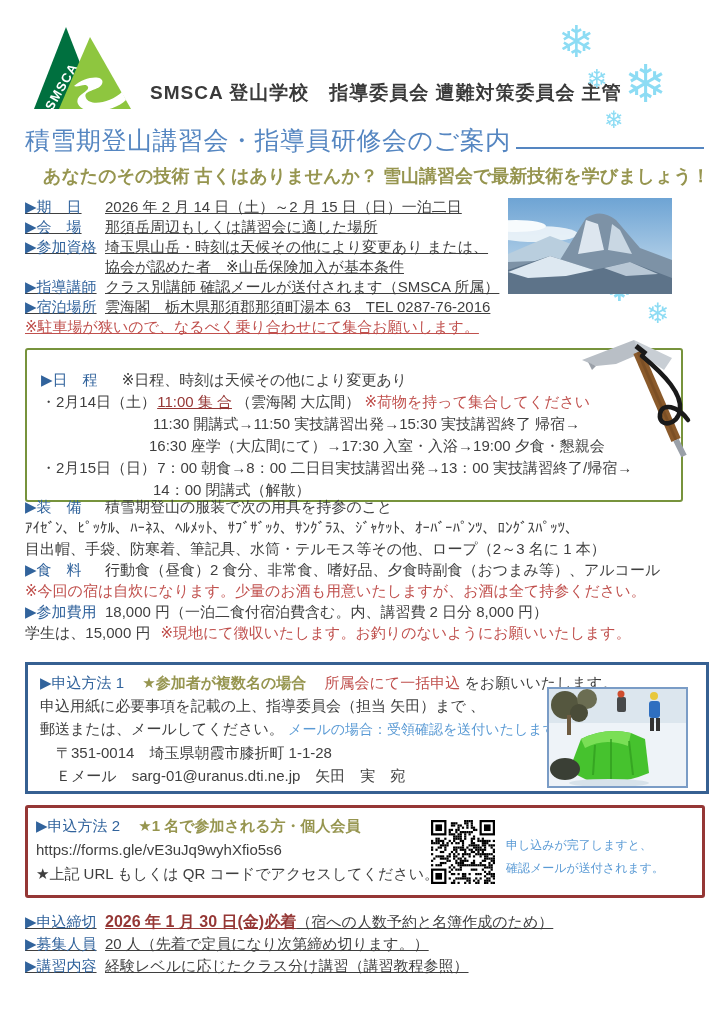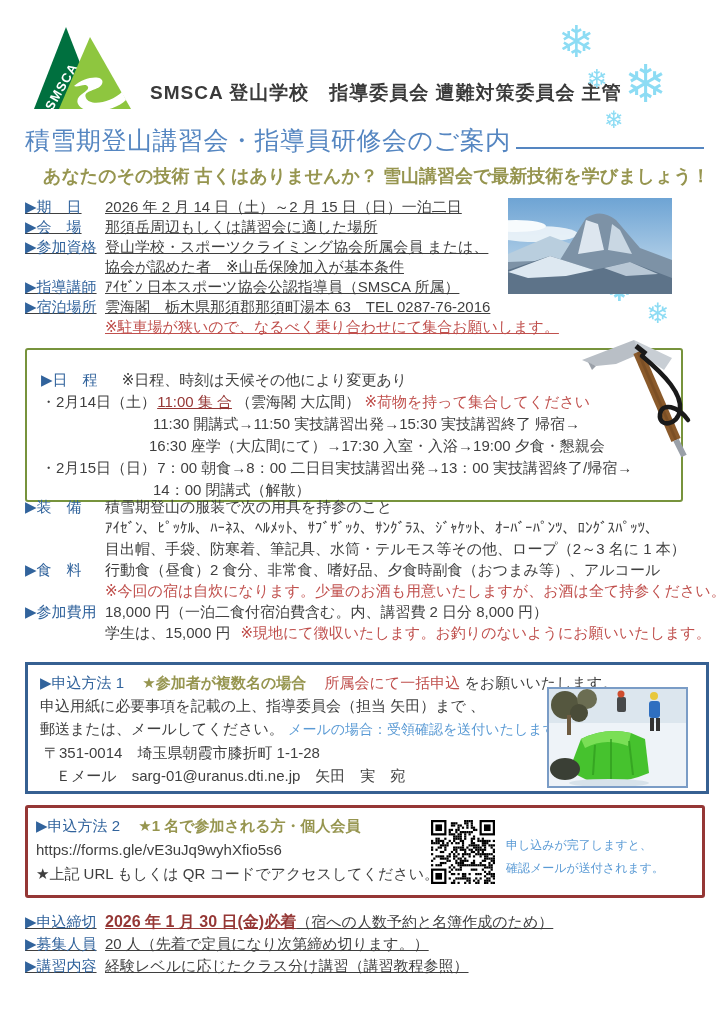--- a/index.html
+++ b/index.html
@@ -7,21 +7,21 @@
         font-family:"Liberation Sans","DejaVu Sans",sans-serif;color:#3f3f3f;font-size:15px;}
   .abs{position:absolute;}
   .org{font-size:19px;font-weight:bold;color:#3a3a3a;letter-spacing:1px;}
   .title{font-size:25px;color:var(--title_blue,#5586c1);letter-spacing:.5px;white-space:nowrap;}
   .title-line{border-top:2px solid var(--title_blue,#7fa8d4);}
   .subtitle{font-size:18px;font-weight:bold;color:var(--olive,#96954f);white-space:nowrap;}
   .flake{color:var(--snowflake_blue,#8ddcf4);line-height:1;}
   .irow{display:flex;line-height:20px;white-space:nowrap;text-decoration:underline;}
   .erow{display:flex;line-height:21px;white-space:nowrap;}
   .lbl{color:var(--accent_blue,#31639c);flex:0 0 80px;}
-  .ind{margin-left:80px;}
+  .ind{}
   .note-red{color:var(--note_red,#c0504d);}
   .olive{color:var(--olive,#96954f);font-weight:bold;}
   .linkblue{color:var(--link_blue,#5b9bd5);}
   .meet{color:var(--dark_red,#953735);font-weight:normal;text-decoration:underline;}
   .deadline{color:var(--dark_red,#c00000);font-weight:bold;text-decoration:underline;font-size:16px;}
   .gbox{border:2.5px solid var(--box_green,#77933c);border-radius:3px;}
   .gbox .srow{line-height:22px;white-space:nowrap;}
   .datecol{display:inline-block;width:112px;}
   .bbox{border:3px solid var(--box_blue,#366092);border-radius:0;}
   .bbox .brow{line-height:23px;white-space:nowrap;}
@@ -58,29 +58,29 @@
     <div class="irow">
         <span class="lbl">▶期　日</span>
         <span>2026 年 2 月 14 日（土）～2 月 15 日（日）一泊二日</span>
       </div>
     <div class="irow">
         <span class="lbl">▶会　場</span>
         <span>那須岳周辺もしくは講習会に適した場所</span>
       </div>
     <div class="irow">
         <span class="lbl">▶参加資格</span>
-        <span>登山学校・スポーツクライミング協会所属会員 または、</span>
+        <span>埼玉県山岳・時刻は天候その他により変更あり または、</span>
       </div>
     <div class="irow">
         <span class="lbl"></span>
         <span>協会が認めた者　※山岳保険加入が基本条件</span>
       </div>
     <div class="irow">
         <span class="lbl">▶指導講師</span>
-        <span>ｱｲｾﾞﾝ 日本スポーツ協会公認指導員（SMSCA 所属）</span>
+        <span>クラス別講師 確認メールが送付されます（SMSCA 所属）</span>
       </div>
     <div class="irow">
         <span class="lbl">▶宿泊場所</span>
         <span>雲海閣　栃木県那須郡那須町湯本 63　TEL 0287-76-2016</span>
       </div>
     <div class="irow note-red ind">※駐車場が狭いので、なるべく乗り合わせにて集合お願いします。</div>
   </div>
 
   <svg class="abs" style="left:508px;top:198px" width="164" height="96" viewBox="0 0 164 96">
     <defs>
@@ -159,21 +159,21 @@
       <span class="lbl" style="flex:none">▶申込方法 1</span>
       <span class="olive" style="margin-left:14px">★参加者が複数名の場合</span>
       <span class="note-red" style="margin-left:14px">所属会にて一括申込</span>
       <span>をお願いいたします。</span>
     </div>
     <div class="brow">申込用紙に必要事項を記載の上、指導委員会（担当 矢田）まで 、</div>
     <div class="brow">
       <span>郵送または、メールしてください。</span>
       <span class="linkblue" style="font-size:14px">メールの場合：受領確認を送付いたします。</span>
     </div>
-    <div class="brow" style="margin-left:4px">〒351-0014　埼玉県朝霞市膝折町 1-1-28</div>
+    <div class="brow" style="margin-left:16px">〒351-0014　埼玉県朝霞市膝折町 1-1-28</div>
     <div class="brow" style="margin-left:16px">Ｅメール　sarg-01@uranus.dti.ne.jp　矢田　実　宛</div>
   </div>
 
   <svg class="abs photo-frame" style="left:547px;top:687px" width="137" height="97" viewBox="0 0 137 97">
     <rect width="137" height="97" fill="#dce6ee"></rect>
     <rect y="34" width="137" height="63" fill="#eef3f8"></rect>
     <circle cx="16" cy="16" r="14" fill="#55573f"></circle>
     <circle cx="38" cy="10" r="10" fill="#6b6d52"></circle>
     <circle cx="30" cy="24" r="9" fill="#4a4c38"></circle>
     <rect x="18" y="26" width="4" height="20" fill="#6e5b41"></rect>

